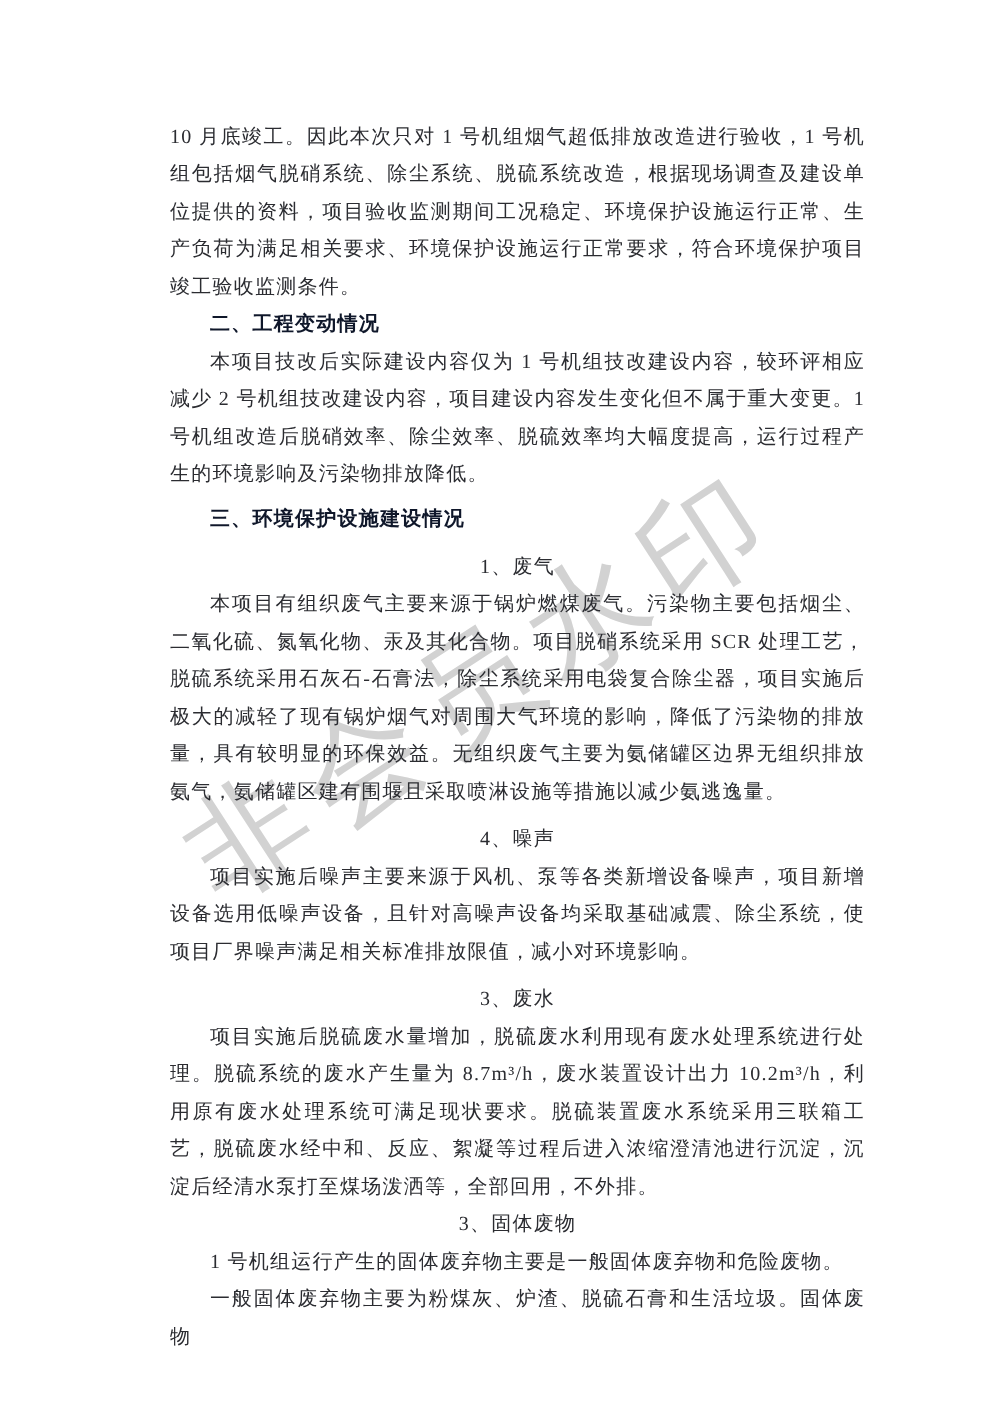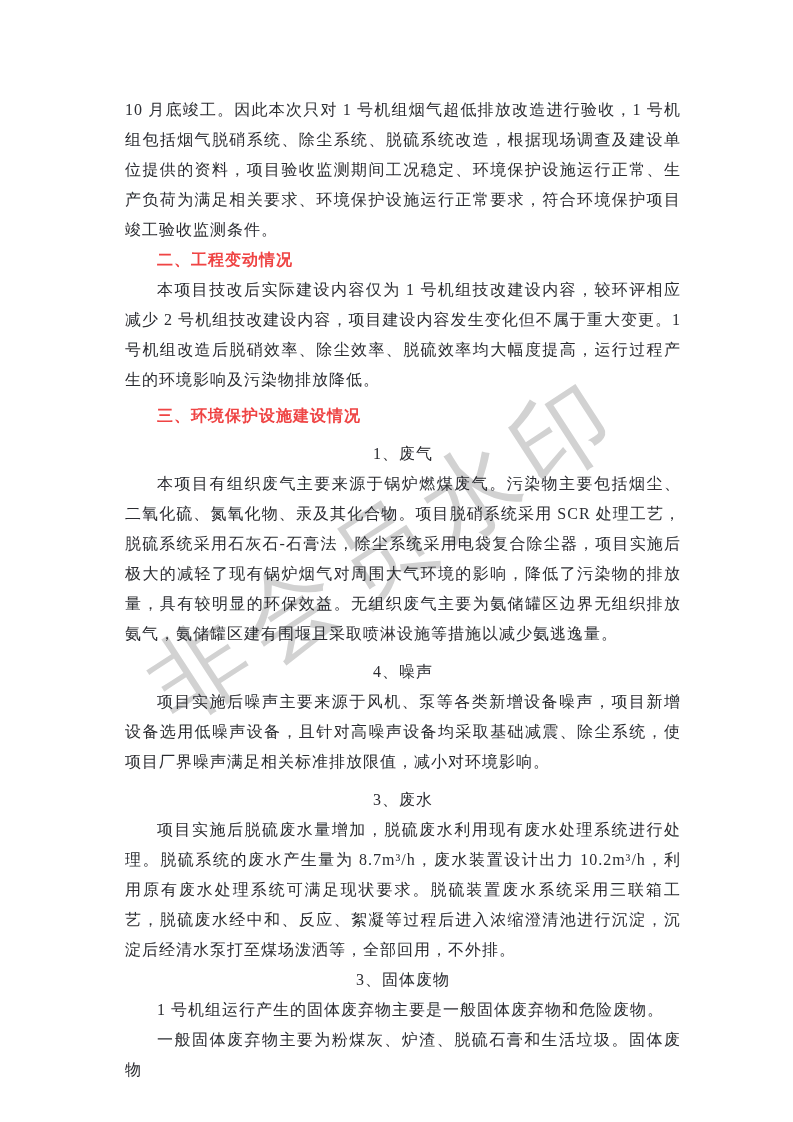--- a/index.html
+++ b/index.html
@@ -29,42 +29,42 @@
     letter-spacing: 12px;
     color: #d2d2d2;
     white-space: nowrap;
     transform: rotate(-33deg);
     transform-origin: 50% 50%;
     pointer-events: none;
     user-select: none;
   }
   .content {
     position: absolute;
-    left: 125px;
+    left: 136px;
     top: 95px;
     width: 556px;
     z-index: 1;
     font-size: 16px;
     line-height: 30px;
     letter-spacing: 1px;
     color: #2b2c31;
   }
   .para {
     margin: 0;
     text-align: justify;
     text-indent: 2em;
   }
   .para.cont {
     text-indent: 0;
   }
   .heading {
     margin: 0;
     font-family: "Liberation Sans", "DejaVu Sans", sans-serif;
     font-weight: bold;
-    color: #ef4444;
+    color: #0f172a;
     text-indent: 2em;
     text-align: left;
   }
   .heading.gap-top {
     margin-top: 6px;
   }
   .item {
     margin: 8px 0 0 0;
     text-indent: 0;
     text-align: center;

